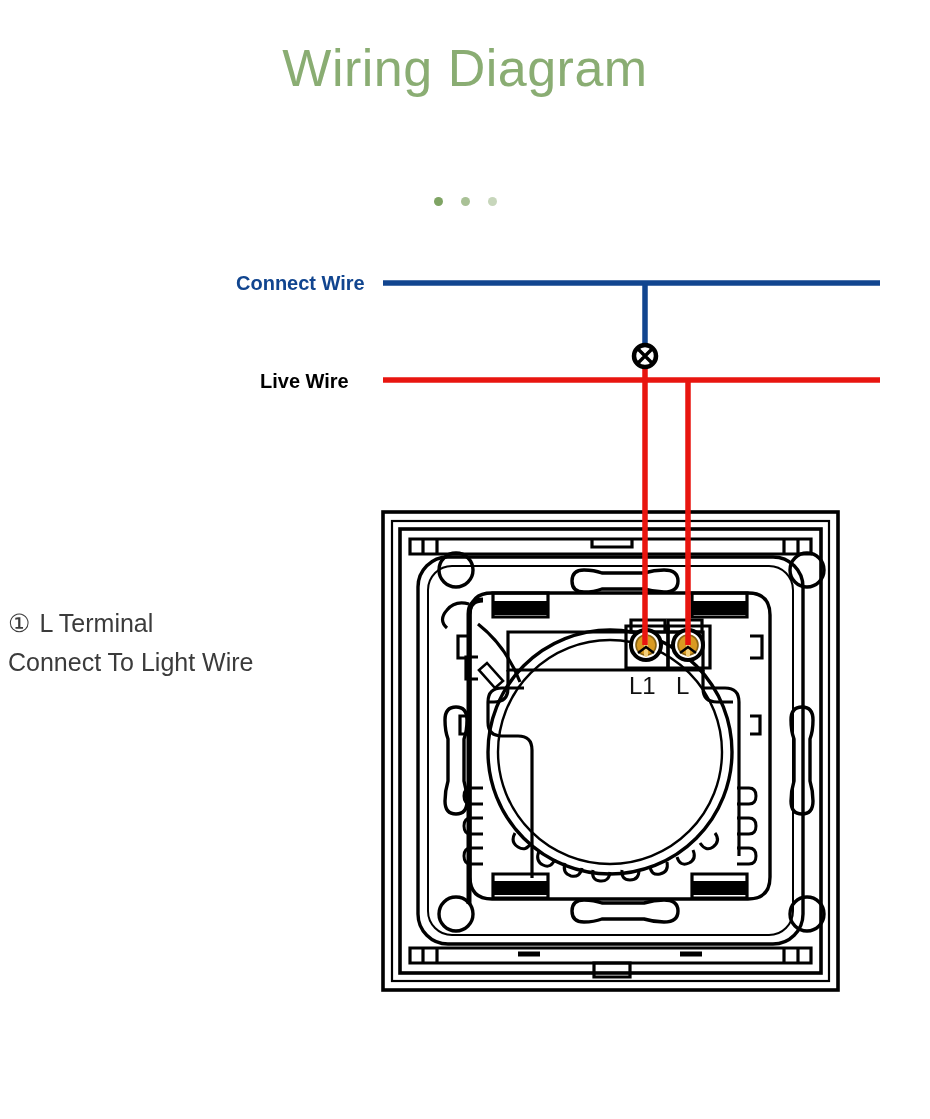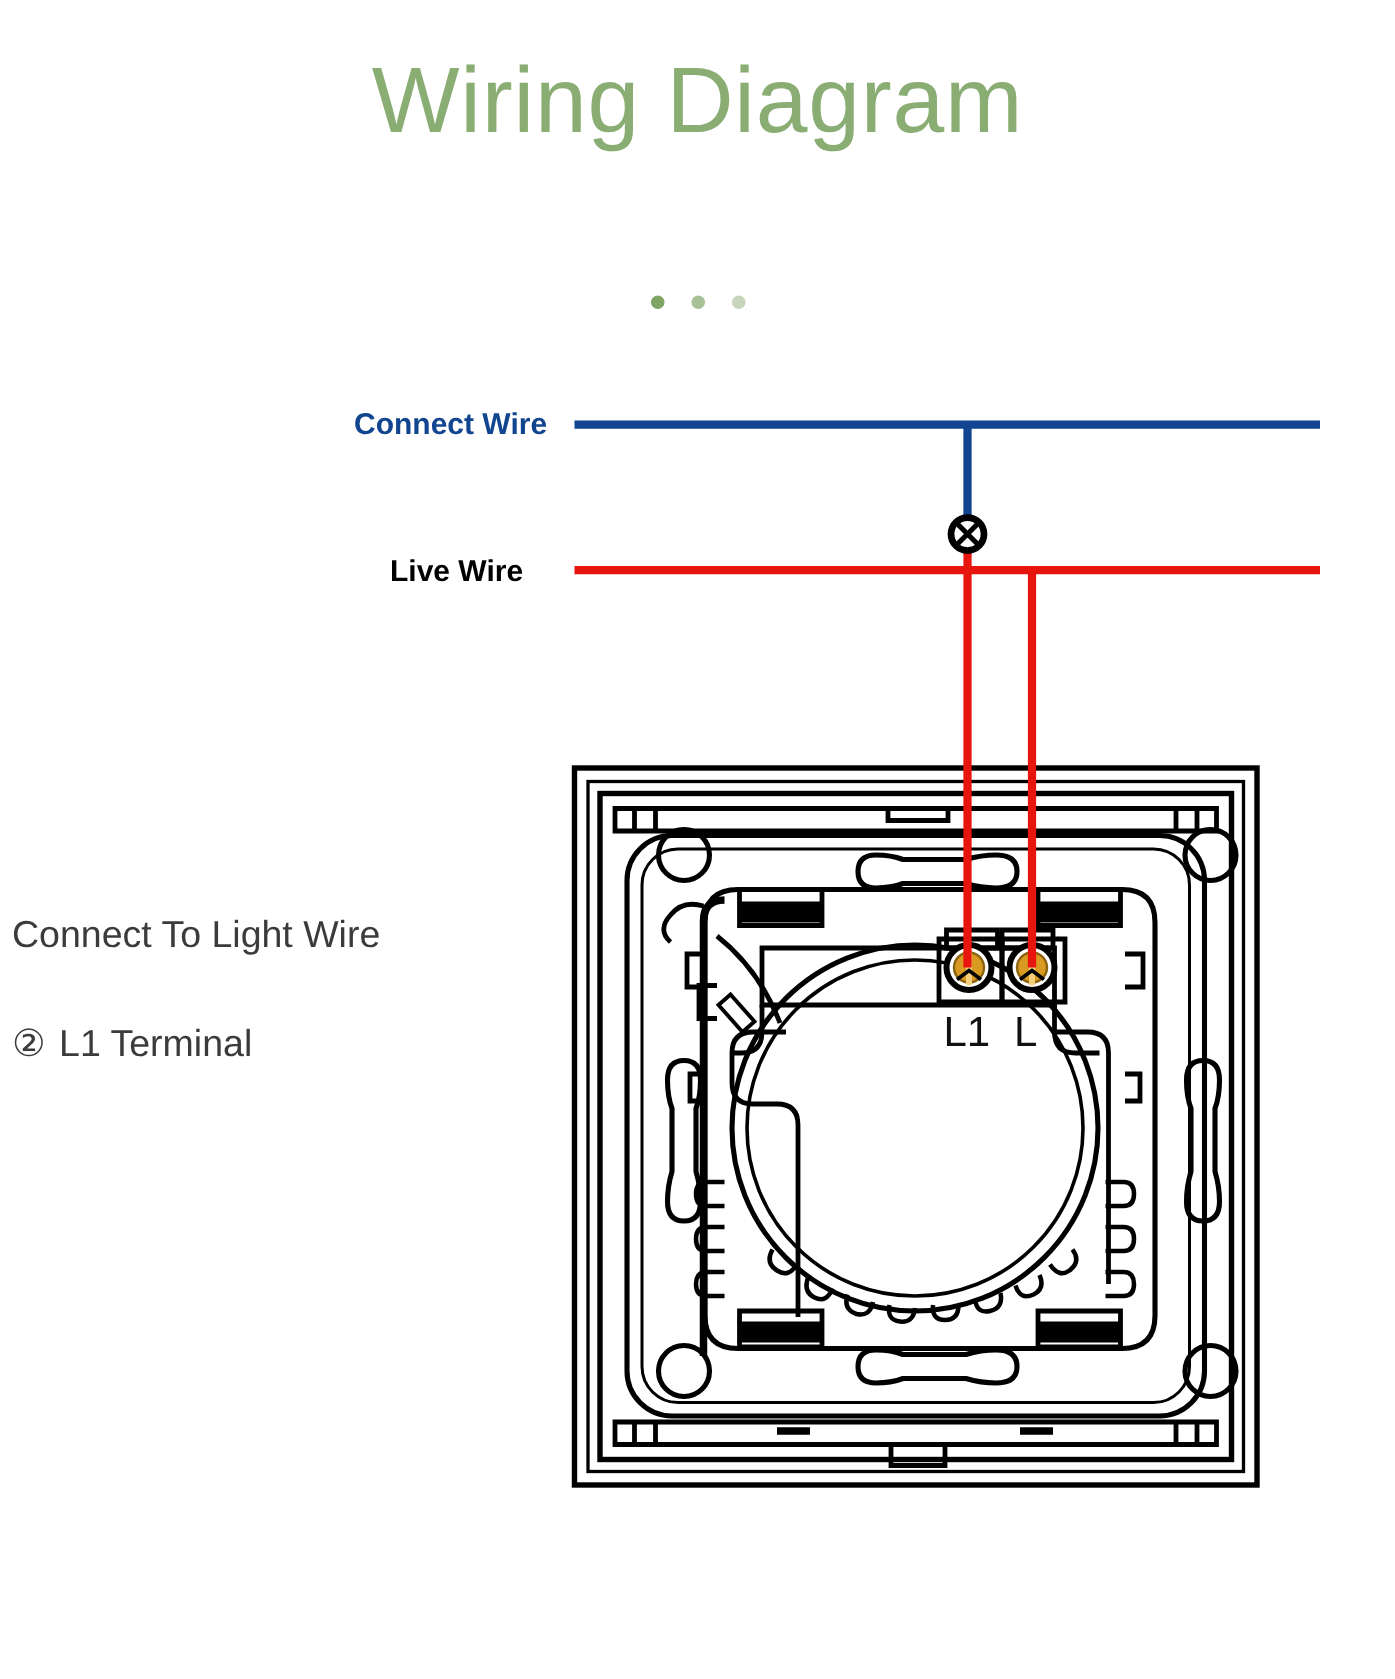--- a/index.html
+++ b/index.html
@@ -22,21 +22,21 @@
     top: 0;
     width: 930px;
     height: 230px;
   }
   #page-title {
     position: absolute;
     left: 0;
     top: 32px;
     width: 930px;
     text-align: center;
-    font-size: 62px;
+    font-size: 52px;
     font-weight: 400;
     letter-spacing: 0.5px;
     color: #8aad73;
     line-height: 72px;
     white-space: nowrap;
   }
   #subtitle-badge {
     position: absolute;
     left: 50%;
     top: 135px;
@@ -112,21 +112,21 @@
     position: absolute;
     left: 0;
     top: 0;
     width: 930px;
     height: 1119px;
   }
 
   
   .terminal-label {
     position: absolute;
-    font-size: 28px;
+    font-size: 24px;
     color: #111111;
     white-space: nowrap;
   }
   #terminal-label-l1 { left: 629px; top: 672px; }
   #terminal-label-l  { left: 676px; top: 672px; }
 </style>
 </head>
 <body>
 
 <div id="header">
@@ -140,28 +140,28 @@
 
 </div>
 
 <div class="wire-label" id="neutral-wire-label">Connect Wire</div>
 
 <div class="wire-label" id="live-wire-label">Live Wire</div>
 
 <div id="instructions">
 
   <div class="instruction-block">
+    <div class="instruction-line">
+      <span class="circled">①</span>
+      <span>L Terminal</span>
+    </div>
     <div class="instruction-line">Connect To Light Wire</div>
   </div>
 
   <div class="instruction-block">
-    <div class="instruction-line">
-      <span class="circled">②</span>
-      <span>L1 Terminal</span>
-    </div>
   </div>
 
 </div>
 
 <div class="terminal-label" id="terminal-label-l1">L1</div>
 <div class="terminal-label" id="terminal-label-l">L</div>
 
 <svg id="diagram-svg" viewBox="0 0 930 1119">
 
   <g fill="none" stroke="#000000" stroke-width="3.2">

